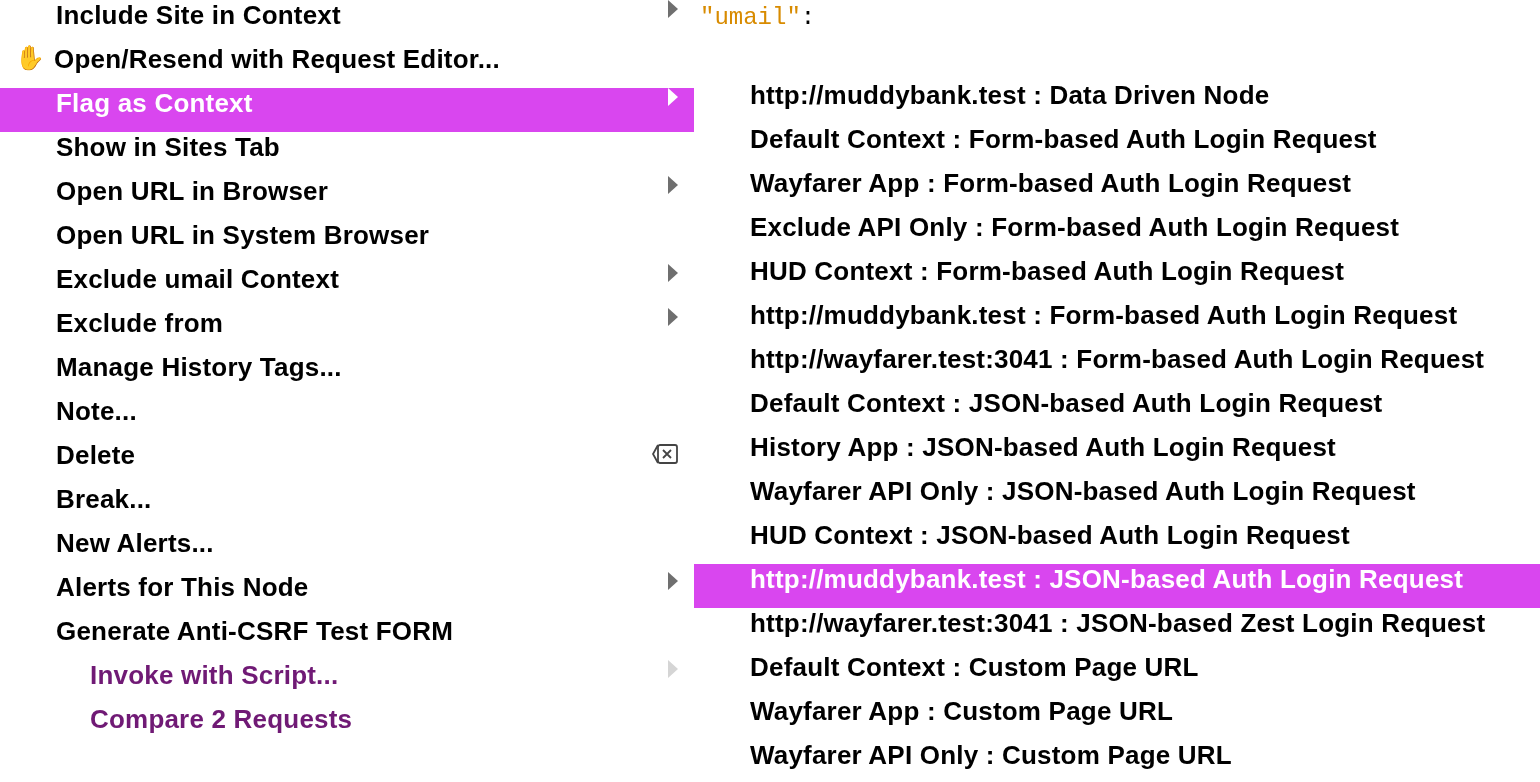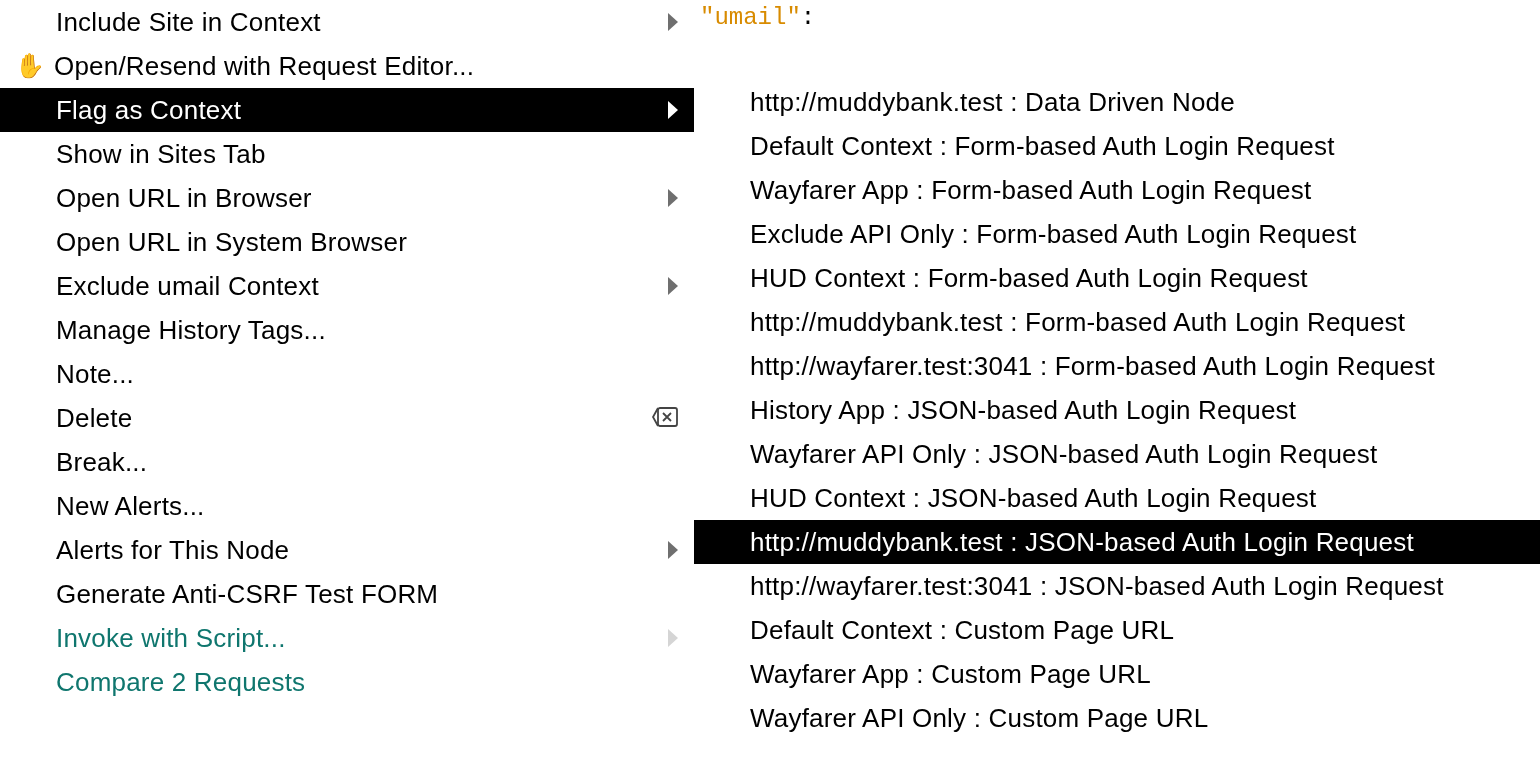--- a/index.html
+++ b/index.html
@@ -35,38 +35,39 @@
       position: absolute;
       left: 694px;
       top: 80px;
       width: 846px;
       background: #fff;
       display: flex;
       flex-direction: column;
     }
     .menu-item {
       display: flex;
-      align-items: center;
+      align-items: flex-start;
       height: 44px;
       padding-left: 56px;
       padding-right: 18px;
       cursor: default;
       position: relative;
-      font-weight: 400;
+      font-weight: 700;
       letter-spacing: 0.2px;
     }
     .menu-item.has-icon {
       padding-left: 12px;
     }
     .menu-item.highlighted {
-      background: #000000;
+      background: #d946ef;
       color: #fff;
     }
     .menu-item.disabled {
-      color: #0f766e;
+      color: #701a75;
+      margin-left: 34px;
     }
     .menu-label {
       flex: 1;
       white-space: nowrap;
       overflow: hidden;
       text-overflow: ellipsis;
     }
     .arrow {
       width: 0;
       height: 0;
@@ -126,20 +127,24 @@
       <span class="arrow"></span>
     </div>
     <div class="menu-item">
       <span class="menu-label">Open URL in System Browser</span>
     </div>
     <div class="menu-item">
       <span class="menu-label">Exclude umail Context</span>
       <span class="arrow"></span>
     </div>
     <div class="menu-item">
+      <span class="menu-label">Exclude from</span>
+      <span class="arrow"></span>
+    </div>
+    <div class="menu-item">
       <span class="menu-label">Manage History Tags...</span>
     </div>
     <div class="menu-item">
       <span class="menu-label">Note...</span>
     </div>
     <div class="menu-item">
       <span class="menu-label">Delete</span>
       <span><svg class="delete-icon" viewBox="0 0 26 20">
     <rect x="6" y="1" width="19" height="18" rx="2" fill="none" stroke="#444" stroke-width="1.8"></rect>
     <path d="M6 1 L1 10 L6 19" fill="none" stroke="#444" stroke-width="1.8"></path>
@@ -183,33 +188,36 @@
     <div class="menu-item">
       <span class="menu-label">HUD Context : Form-based Auth Login Request</span>
     </div>
     <div class="menu-item">
       <span class="menu-label">http://muddybank.test : Form-based Auth Login Request</span>
     </div>
     <div class="menu-item">
       <span class="menu-label">http://wayfarer.test:3041 : Form-based Auth Login Request</span>
     </div>
     <div class="menu-item">
+      <span class="menu-label">Default Context : JSON-based Auth Login Request</span>
+    </div>
+    <div class="menu-item">
       <span class="menu-label">History App : JSON-based Auth Login Request</span>
     </div>
     <div class="menu-item">
       <span class="menu-label">Wayfarer API Only : JSON-based Auth Login Request</span>
     </div>
     <div class="menu-item">
       <span class="menu-label">HUD Context : JSON-based Auth Login Request</span>
     </div>
     <div class="menu-item highlighted">
       <span class="menu-label">http://muddybank.test : JSON-based Auth Login Request</span>
     </div>
     <div class="menu-item">
-      <span class="menu-label">http://wayfarer.test:3041 : JSON-based Auth Login Request</span>
+      <span class="menu-label">http://wayfarer.test:3041 : JSON-based Zest Login Request</span>
     </div>
     <div class="menu-item">
       <span class="menu-label">Default Context : Custom Page URL</span>
     </div>
     <div class="menu-item">
       <span class="menu-label">Wayfarer App : Custom Page URL</span>
     </div>
     <div class="menu-item">
       <span class="menu-label">Wayfarer API Only : Custom Page URL</span>
     </div>

